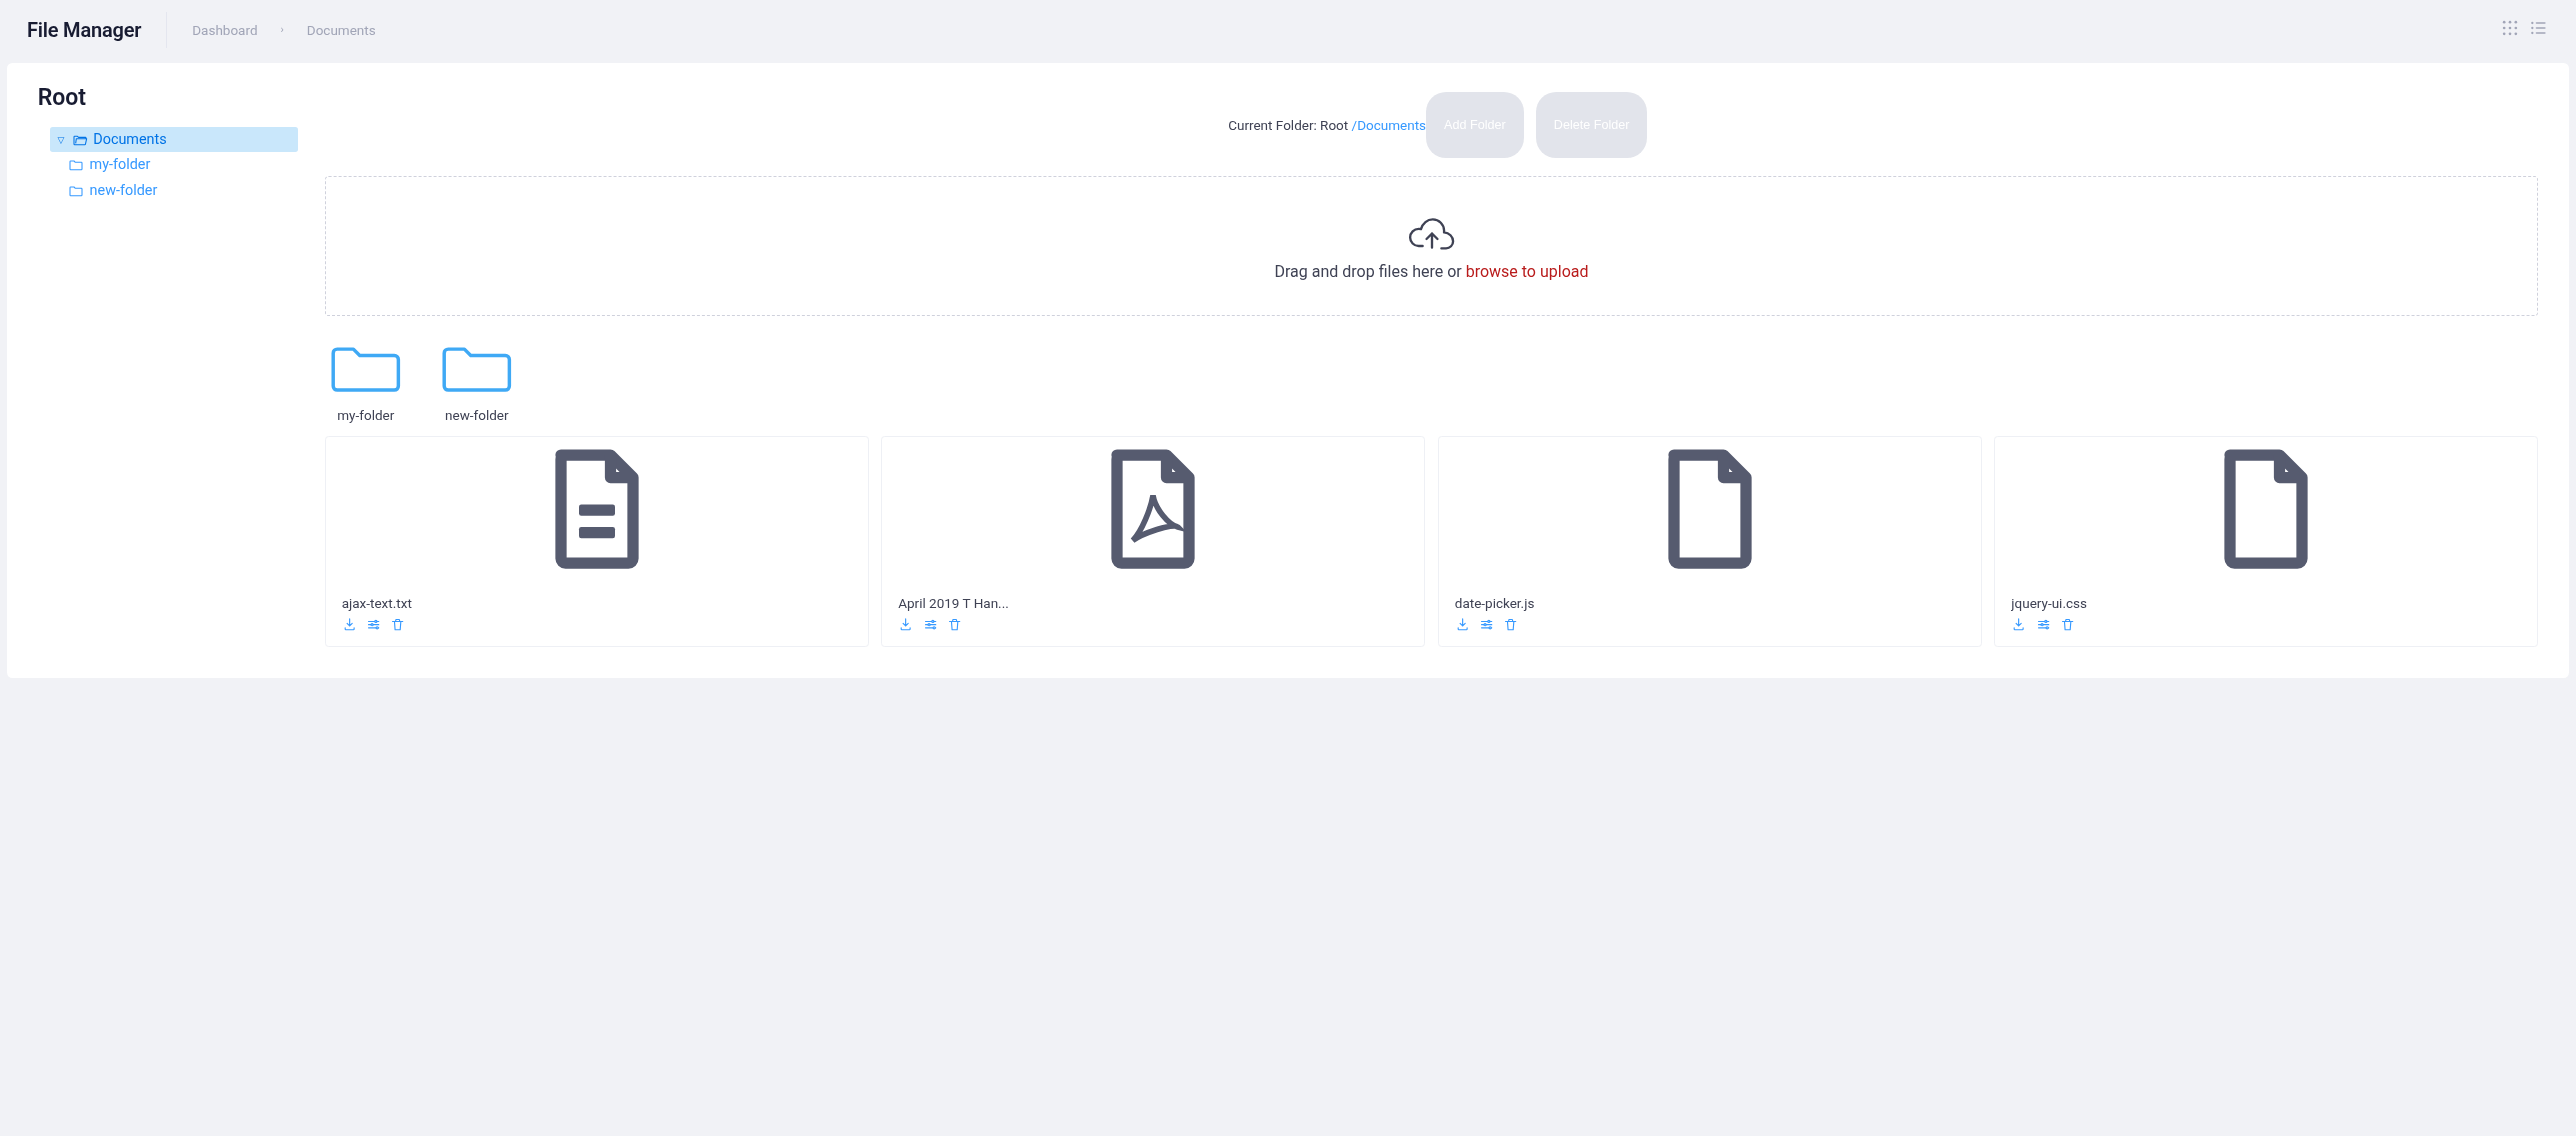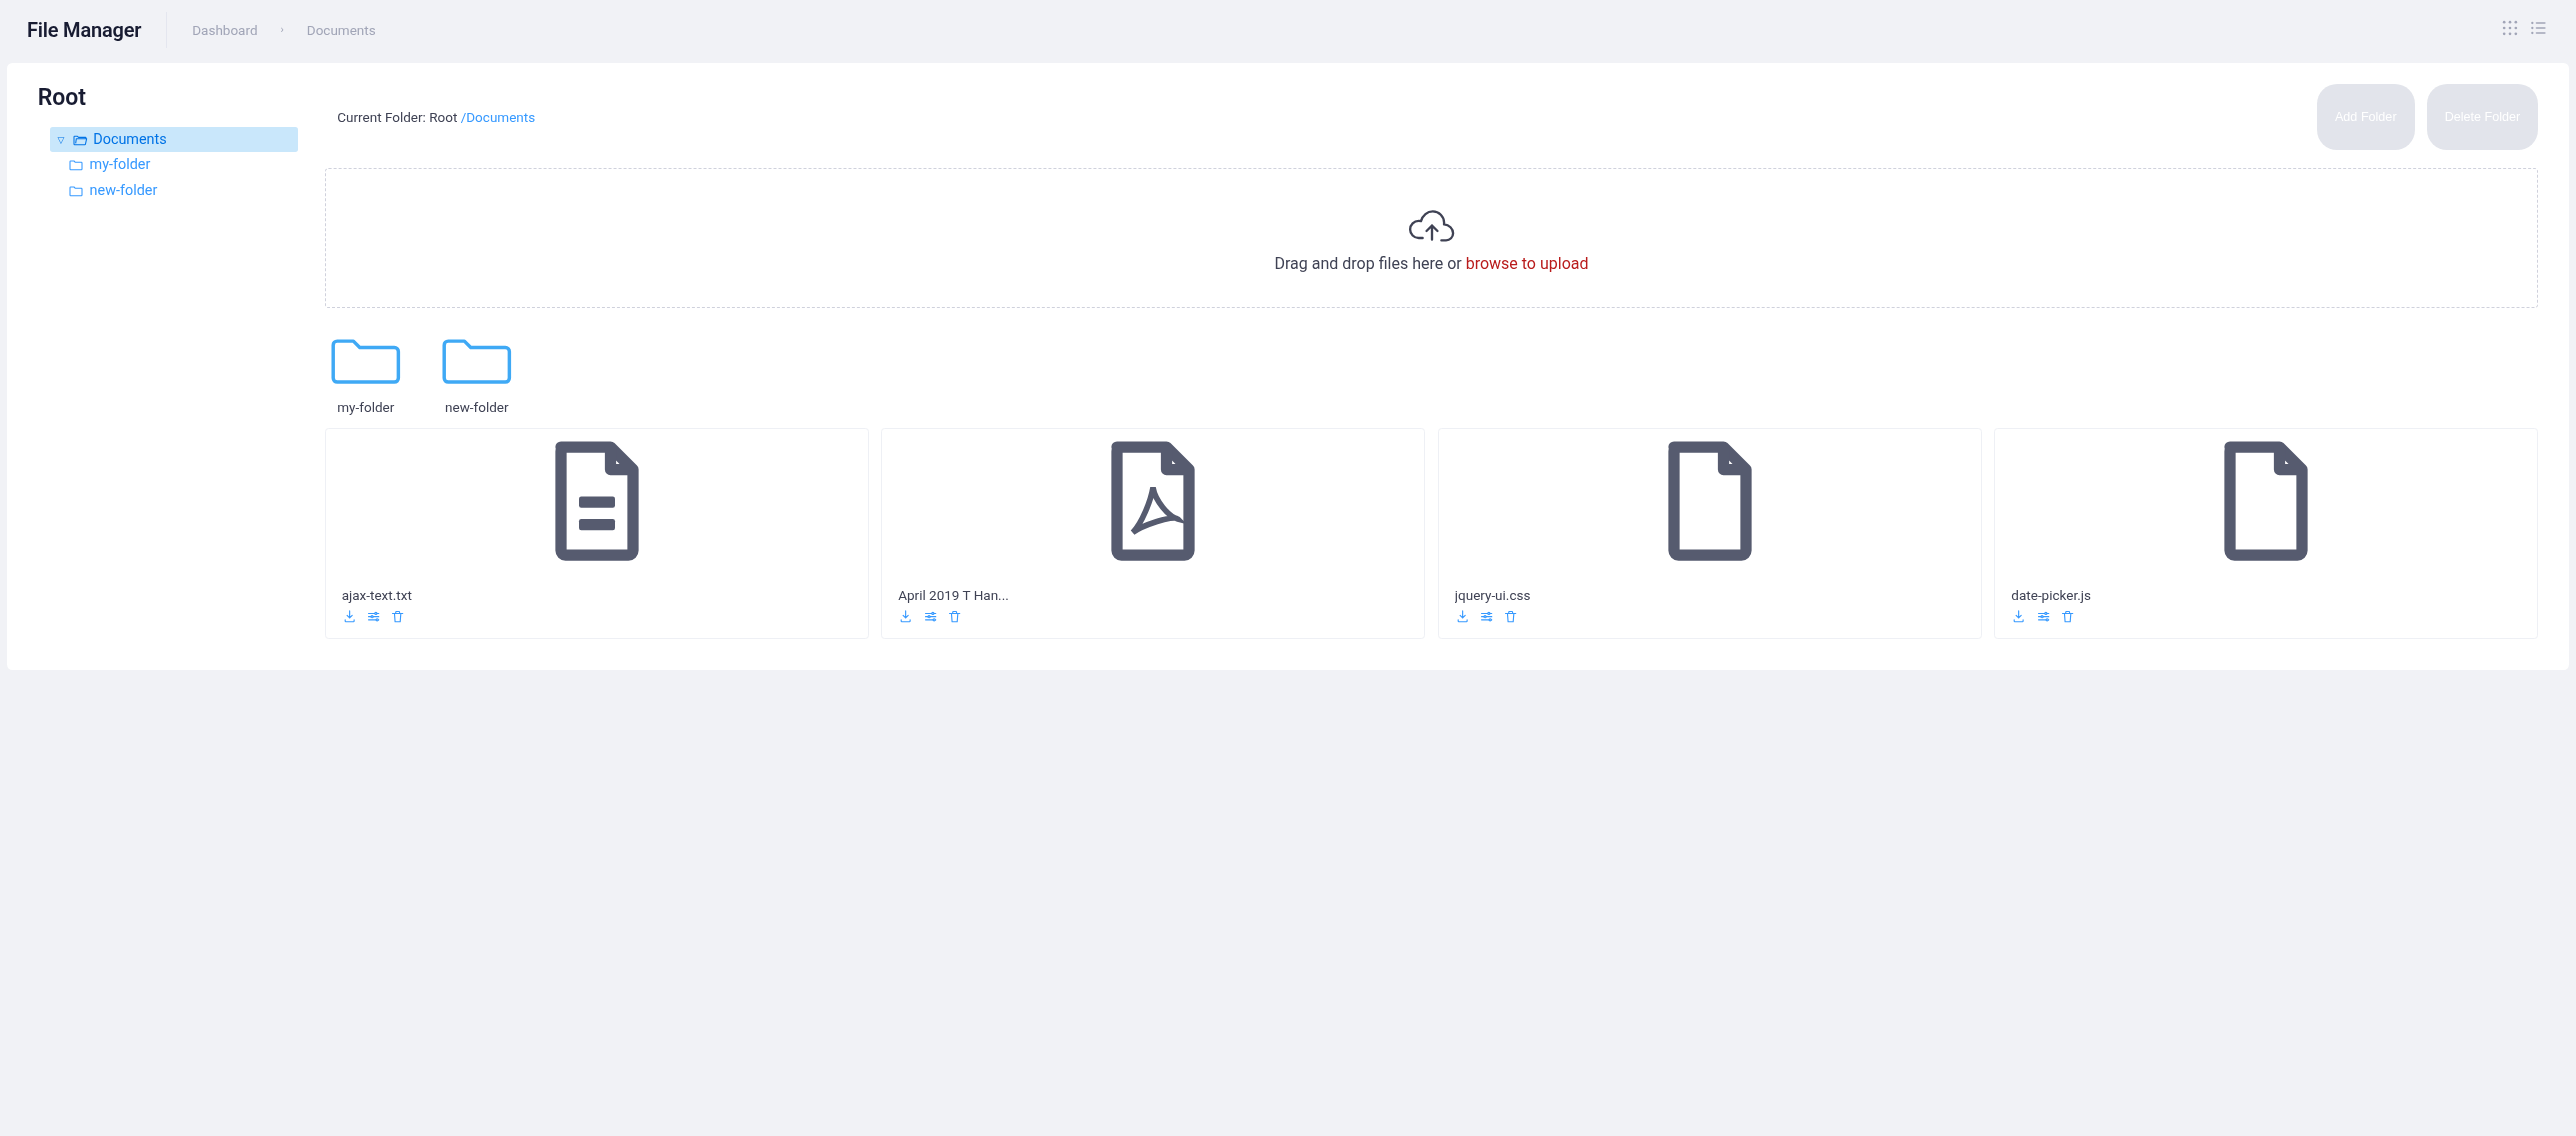--- a/index.html
+++ b/index.html
@@ -77,22 +77,23 @@
     color: #0073e6;
   }
   .tree-node .caret { font-size: 9px; color: #3699ff; width: 9px; display:inline-block;}
   .tree-node.selected .caret { color:#0073e6;}
   .tree-folder-icon { width:16px; height:16px; flex:0 0 16px; }
   .subnode { padding-left: 0; }
 
   
   .main-panel { flex: 1 1 auto; }
   .main-head {
-    display: flex; align-items: center; justify-content: space-between;
+    display: flex; align-items: center; justify-content: center;
     margin-bottom: 18px;
+    margin-top: 8px;
   }
   .path-line { font-size: 13.5px; color: #3f4254; padding-left: 12.6px;}
   .path-line .slash, .path-line .path-link { color: #3699ff; }
   .path-link { text-decoration: none; cursor: pointer;}
   .btn {
     border: none;
     background: #e1e3ea;
     color: #fff;
     padding: 26px 18px;
     border-radius: 20px;
@@ -344,41 +345,41 @@
               </svg>
           </div>
         </div>
 
         <div class="file-card">
           <div class="file-icon-wrap">
               <svg viewBox="0 0 120 140" width="108" height="126">
                 <use href="#i-file"></use>
               </svg>
             </div>
-          <div class="file-name">jquery-ui.css</div>
+          <div class="file-name">date-picker.js</div>
           <div class="file-actions">
             <svg viewBox="0 0 17 17" width="15.3" height="15.3">
                 <use href="#i-download"></use>
               </svg>
             <svg viewBox="0 0 17 17" width="15.3" height="15.3">
                 <use href="#i-sliders"></use>
               </svg>
             <svg viewBox="0 0 17 17" width="15.3" height="15.3">
                 <use href="#i-trash"></use>
               </svg>
           </div>
         </div>
 
         <div class="file-card">
           <div class="file-icon-wrap">
               <svg viewBox="0 0 120 140" width="108" height="126">
                 <use href="#i-file"></use>
               </svg>
             </div>
-          <div class="file-name">date-picker.js</div>
+          <div class="file-name">jquery-ui.css</div>
           <div class="file-actions">
             <svg viewBox="0 0 17 17" width="15.3" height="15.3">
                 <use href="#i-download"></use>
               </svg>
             <svg viewBox="0 0 17 17" width="15.3" height="15.3">
                 <use href="#i-sliders"></use>
               </svg>
             <svg viewBox="0 0 17 17" width="15.3" height="15.3">
                 <use href="#i-trash"></use>
               </svg>

